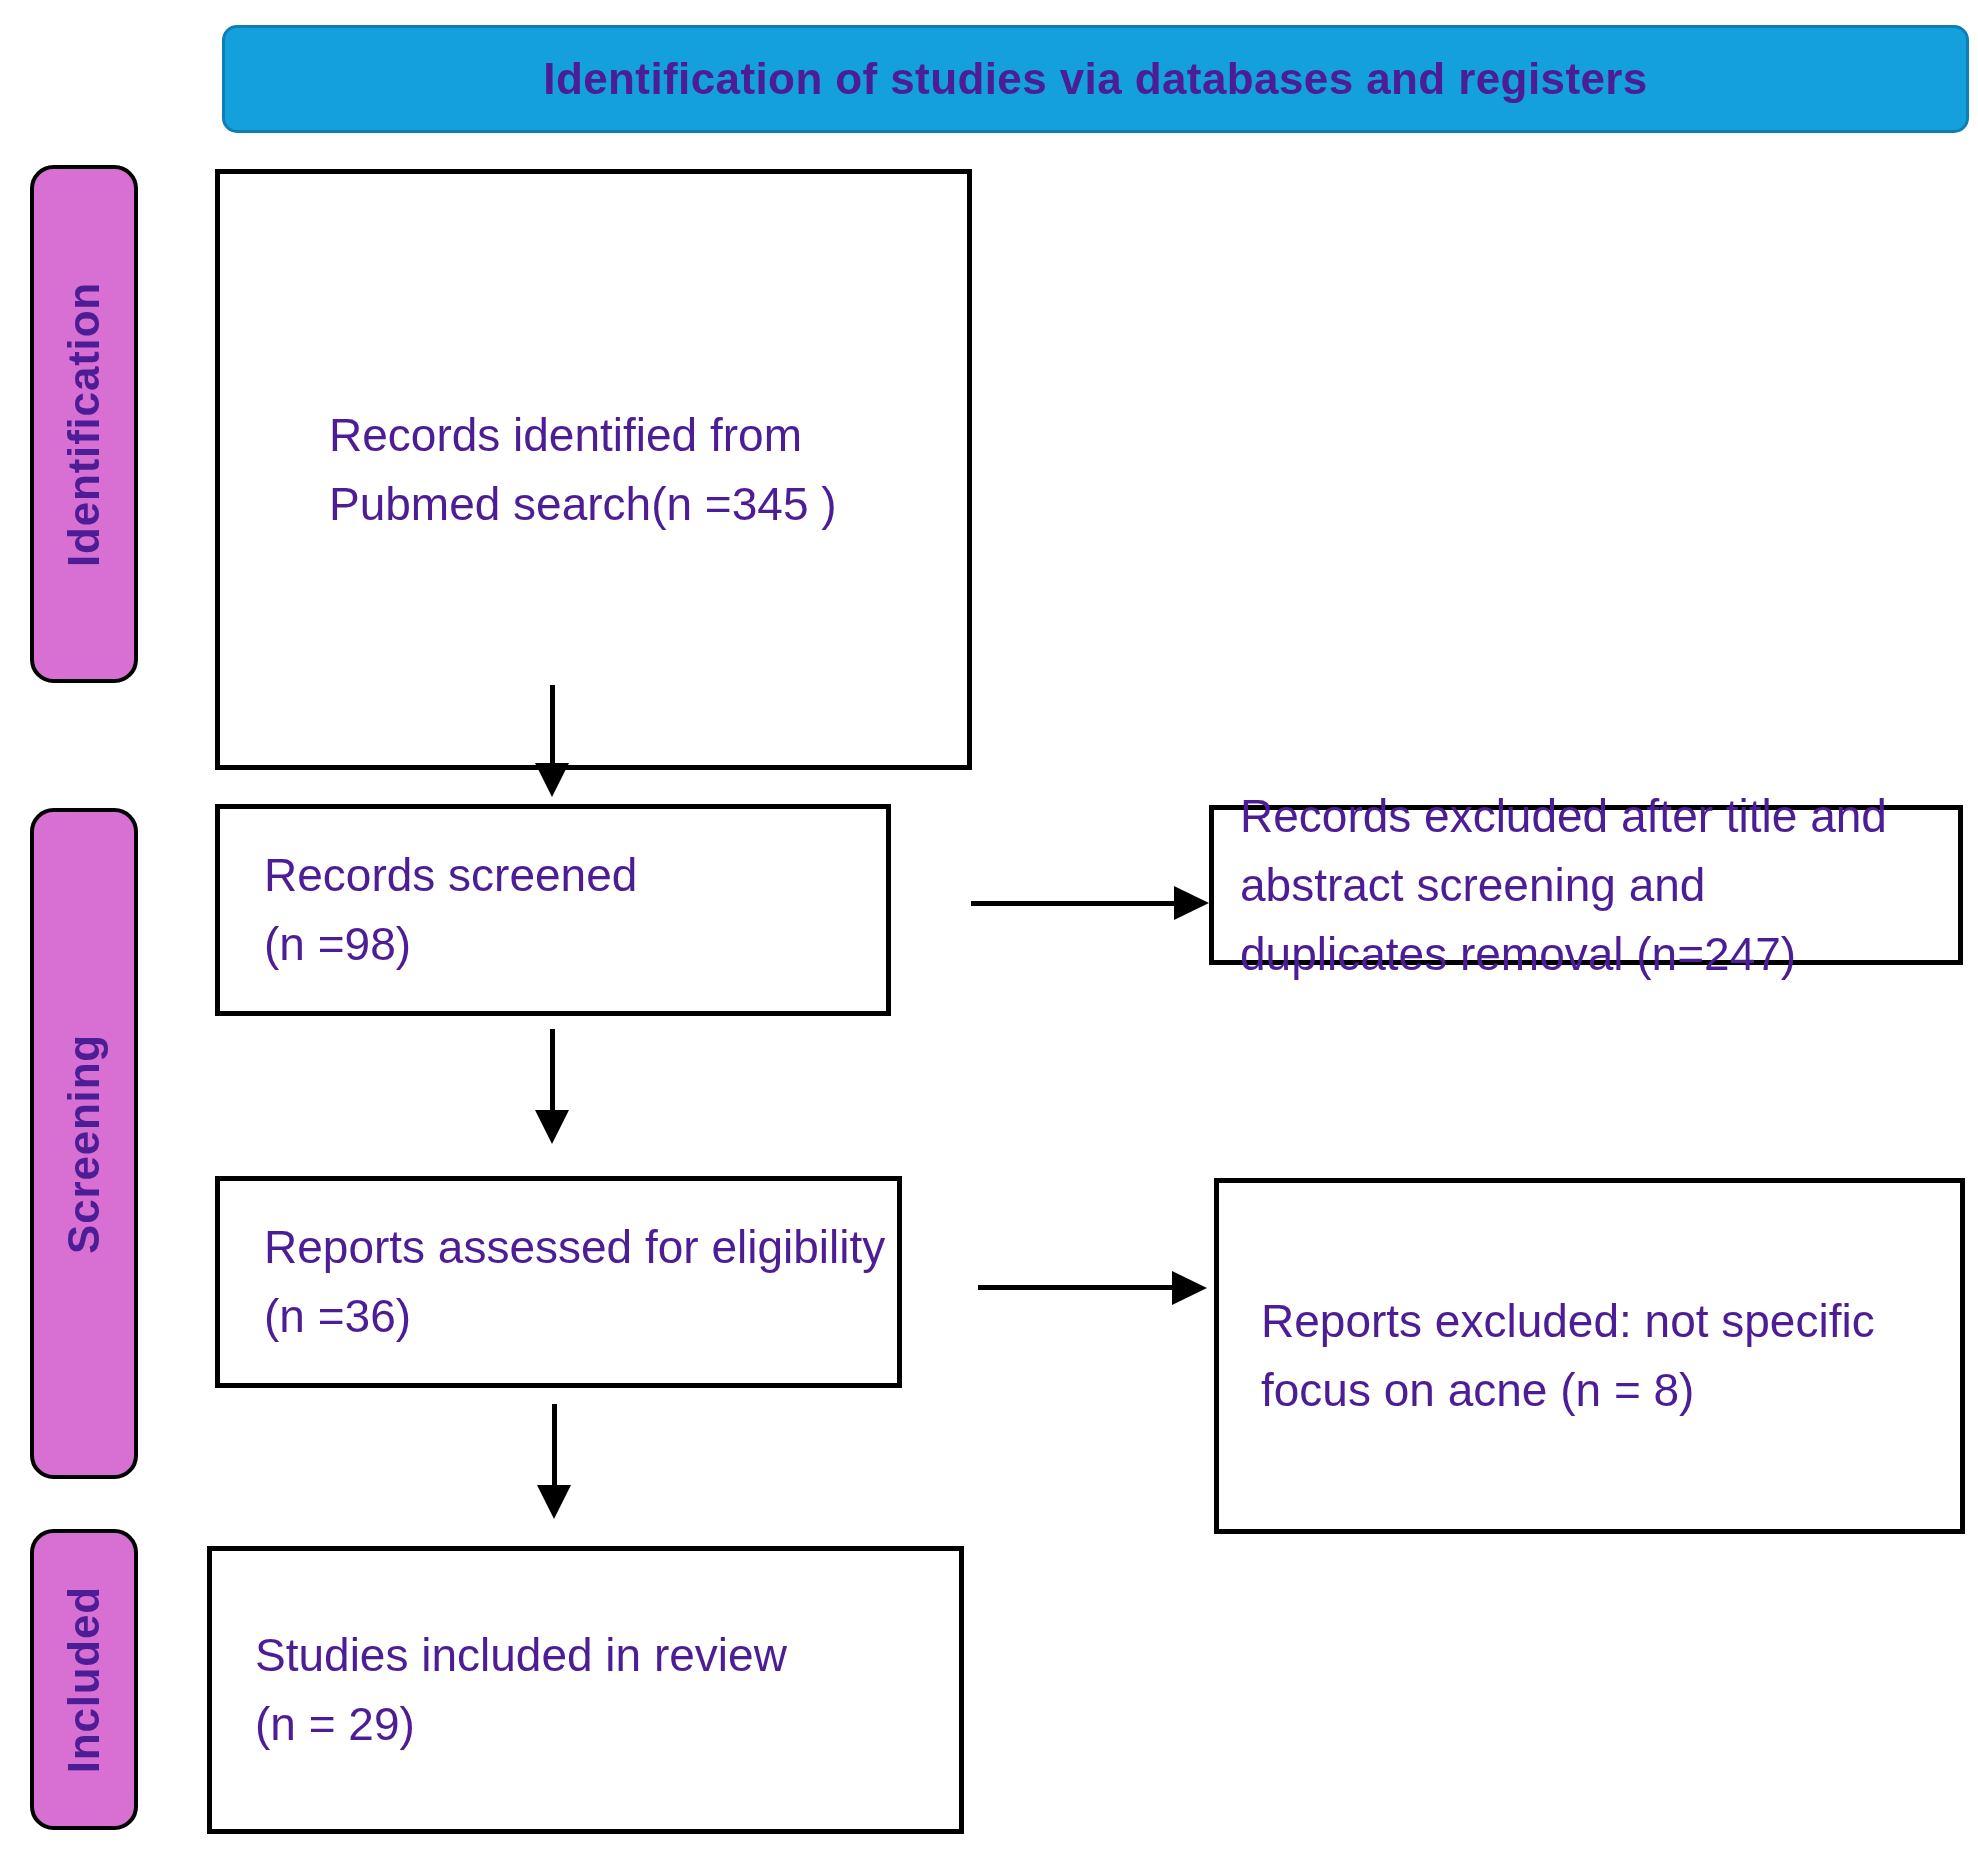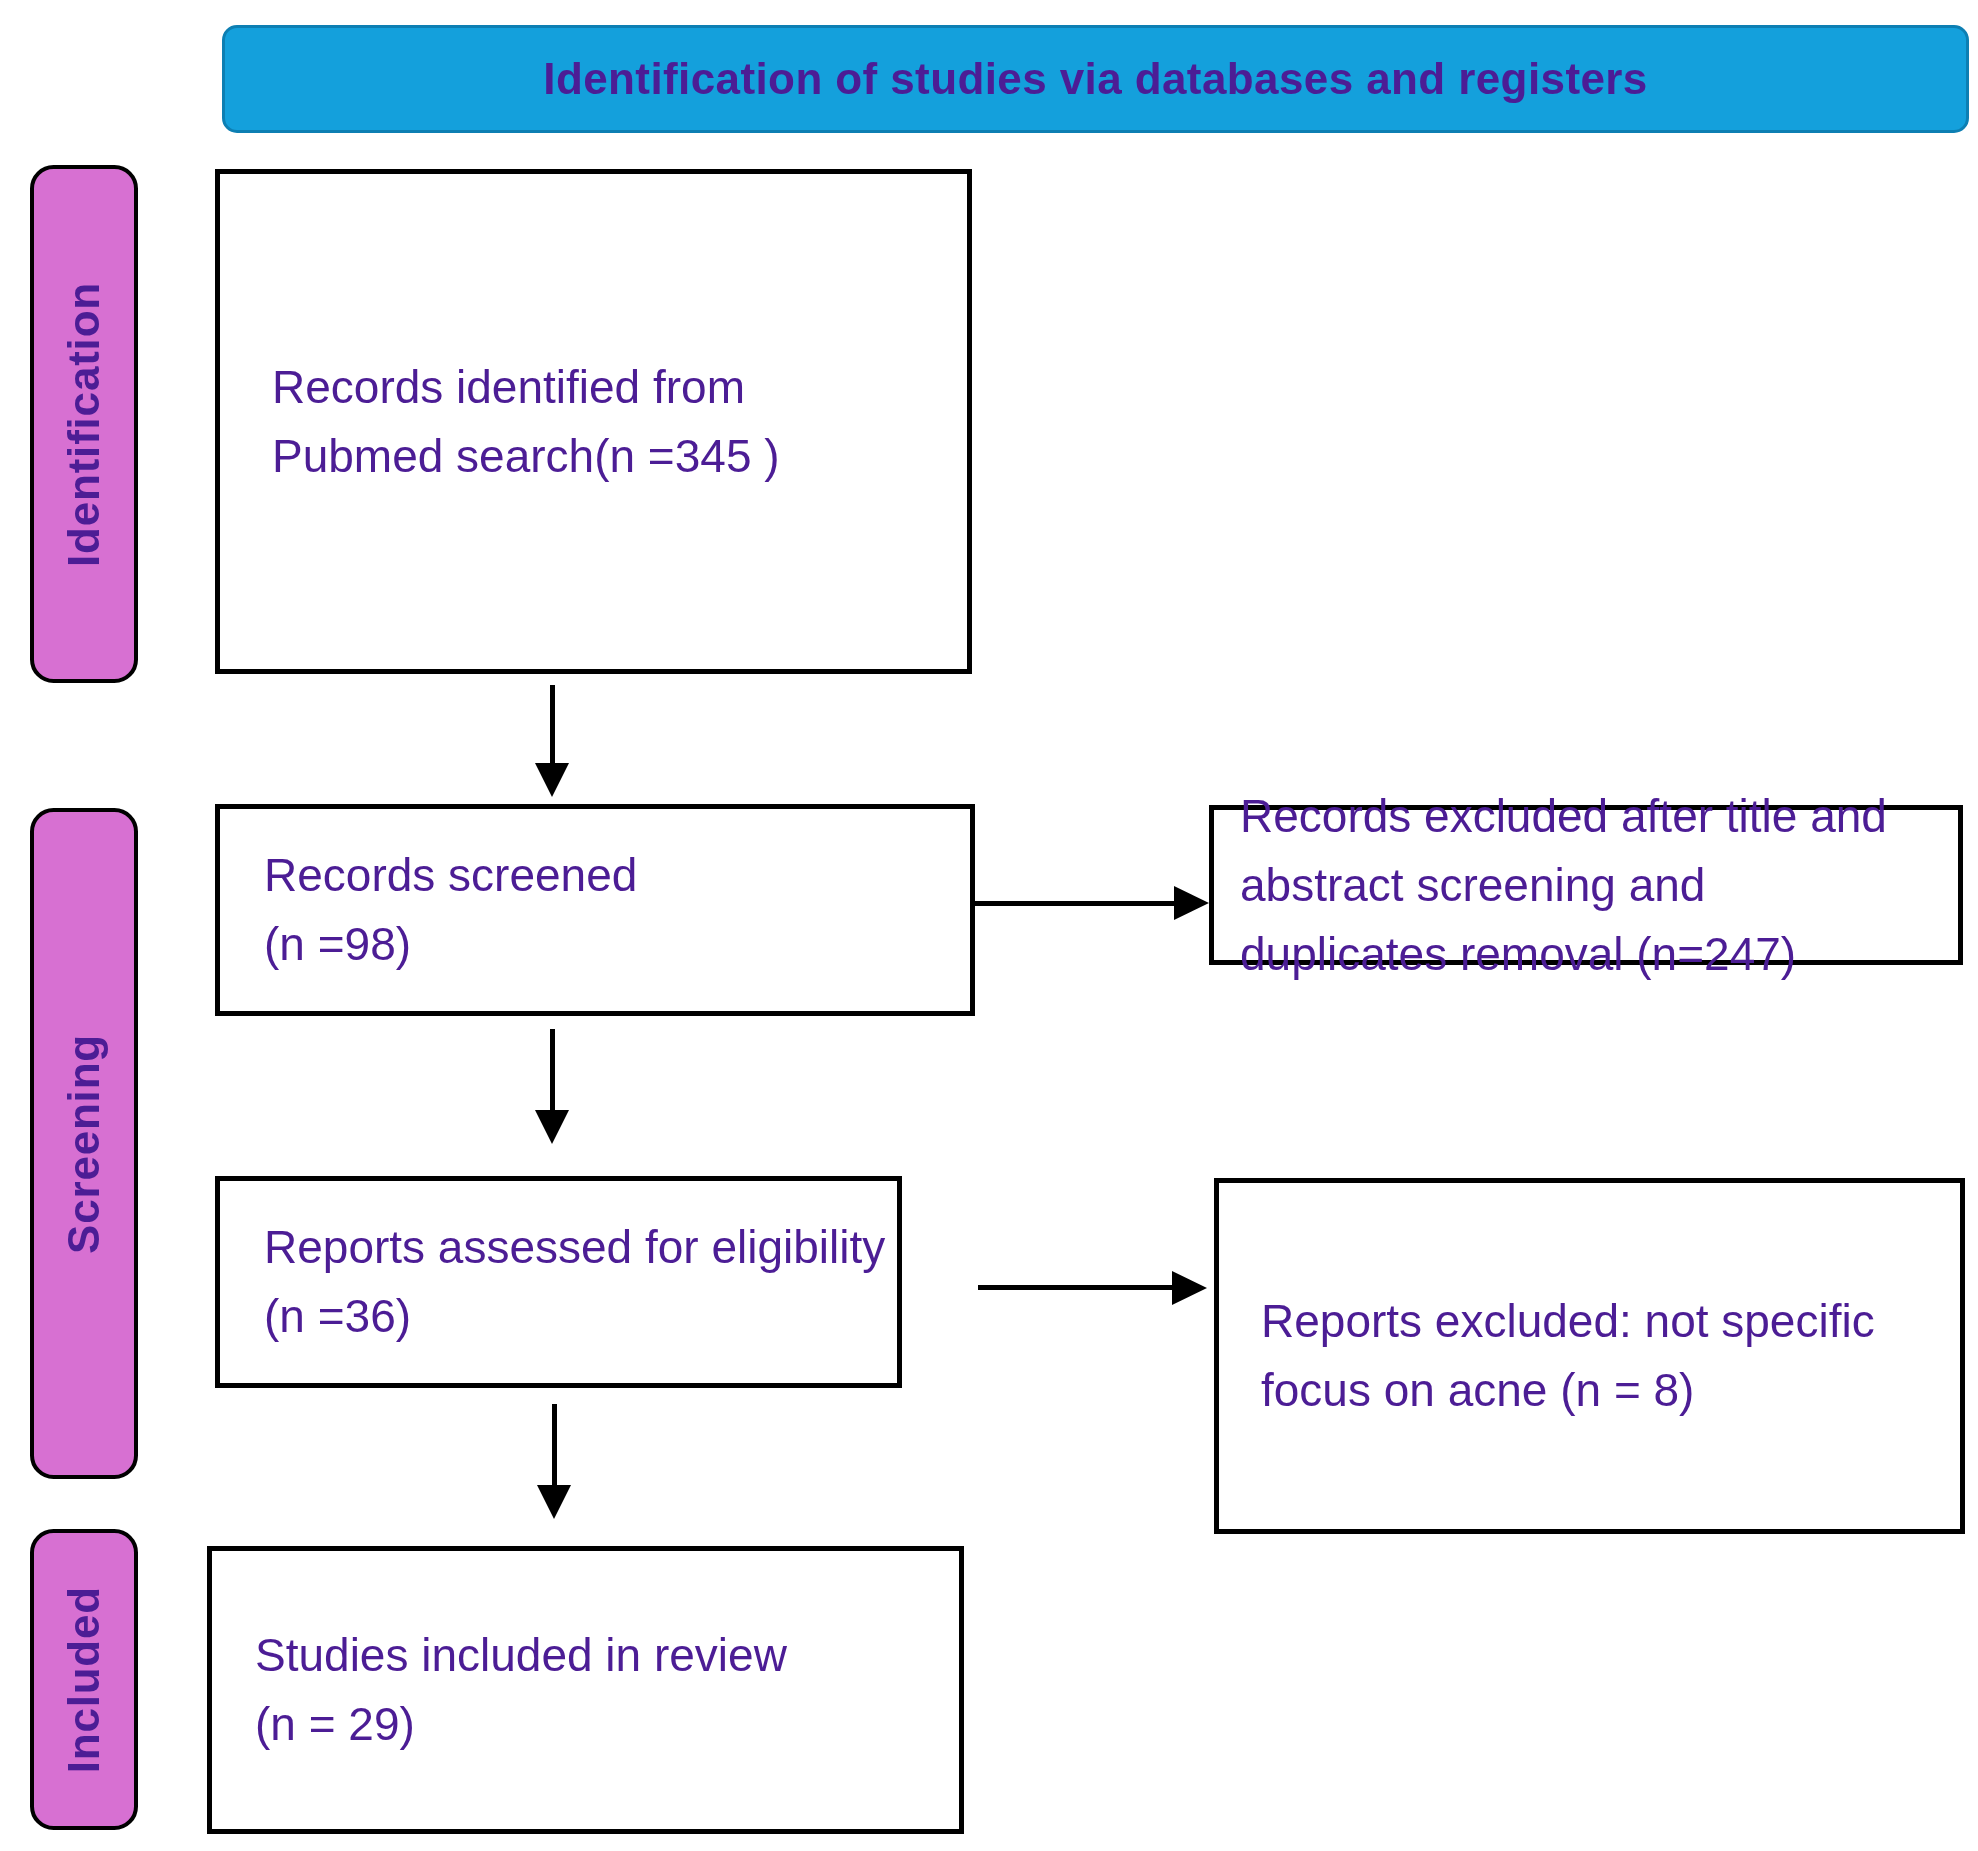--- a/index.html
+++ b/index.html
@@ -50,22 +50,22 @@
   
   .flow-box {
     position: absolute;
     background: #ffffff;
     border: 5px solid #000000;
     box-sizing: border-box;
     display: flex; flex-direction: column; justify-content: center;
     font-size: 46px; line-height: 1.5;
   }
   .flow-box .box-text { white-space: pre-line; }
-  .box-identified { left: 215px;  top: 169px;  width: 757px; height: 505px; padding-left: 52px; }
-  .box-screened   { left: 215px;  top: 804px;  width: 760px; height: 212px; padding-left: 44px; }
+  .box-identified { left: 215px;  top: 169px;  width: 757px; height: 601px; padding-left: 109px; }
+  .box-screened   { left: 215px;  top: 804px;  width: 676px; height: 212px; padding-left: 44px; }
   .box-assessed   { left: 215px;  top: 1176px; width: 687px; height: 212px; padding-left: 44px; }
   .box-included   { left: 207px;  top: 1546px; width: 757px; height: 288px; padding-left: 43px; }
   .box-excluded-screening   { left: 1209px; top: 805px;  width: 754px; height: 160px; padding-left: 26px; }
   .box-excluded-eligibility { left: 1214px; top: 1178px; width: 751px; height: 356px; padding-left: 42px; }
 
   
   .vline { position: absolute; width: 5px; background: #000000; }
   .hline { position: absolute; height: 5px; background: #000000; }
   .head-down {
     position: absolute; width: 0; height: 0;

